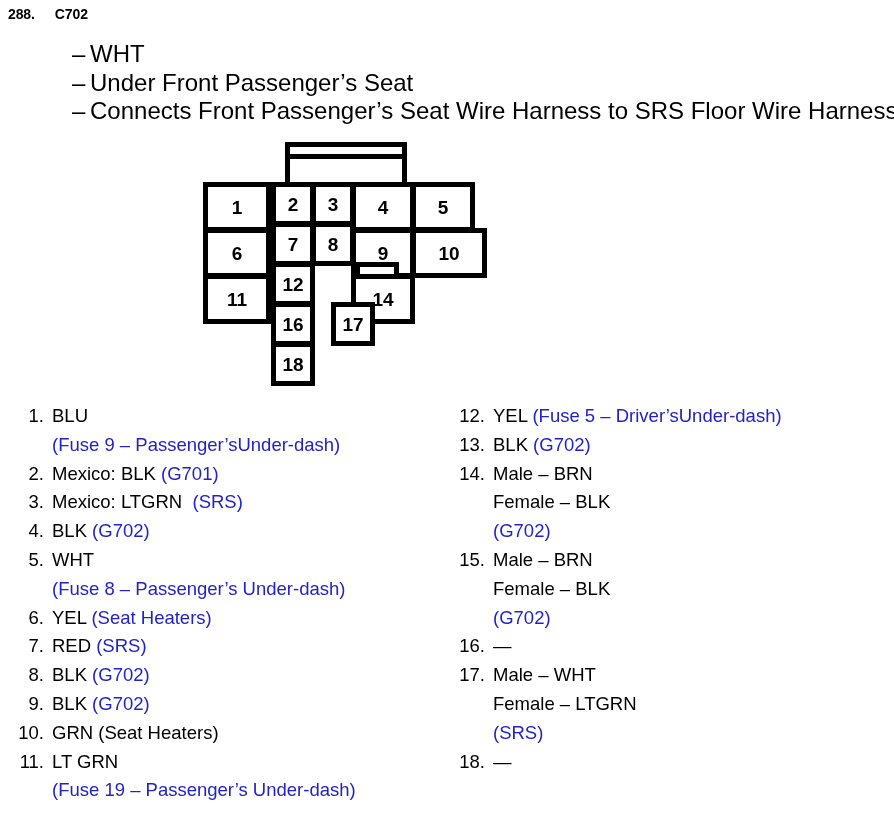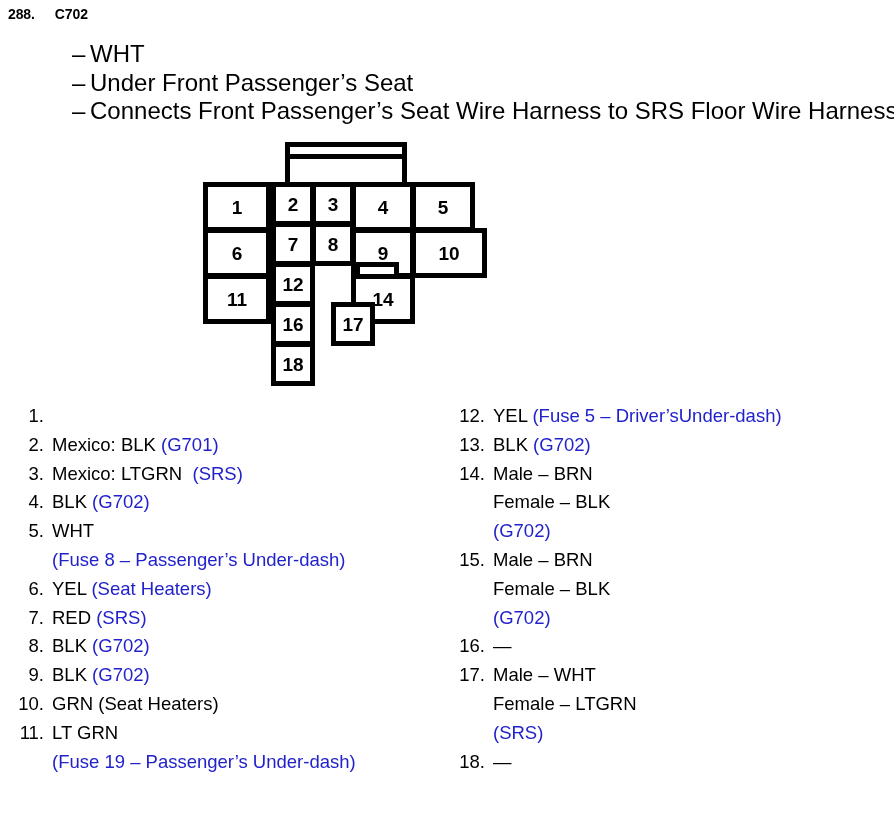--- a/index.html
+++ b/index.html
@@ -157,20 +157,24 @@
 
   <div class="cell" style="left:76px; top:162px; width:44px;  height:44px;">16</div>
   <div class="cell" style="left:116px;top:162px; width:44px;  height:44px;margin-left:20px;">17</div>
 
   <div class="cell" style="left:76px; top:202px; width:44px;  height:44px;">18</div>
 </div>
 
 <div class="pinlist col-left">
     <div class="pin-item">
       <div class="pin-num">1.</div>
+      <div class="pin-body">
+        <div class="pin-line"><span class="blk">BLU</span></div>
+        <div class="pin-line"><span class="blu">(Fuse 9 – Passenger’sUnder-dash)</span></div>
+      </div>
     </div>
     <div class="pin-item">
       <div class="pin-num">2.</div>
       <div class="pin-body">
         <div class="pin-line"><span class="blk">Mexico: BLK </span><span class="blu">(G701)</span></div>
       </div>
     </div>
     <div class="pin-item">
       <div class="pin-num">3.</div>
       <div class="pin-body">

